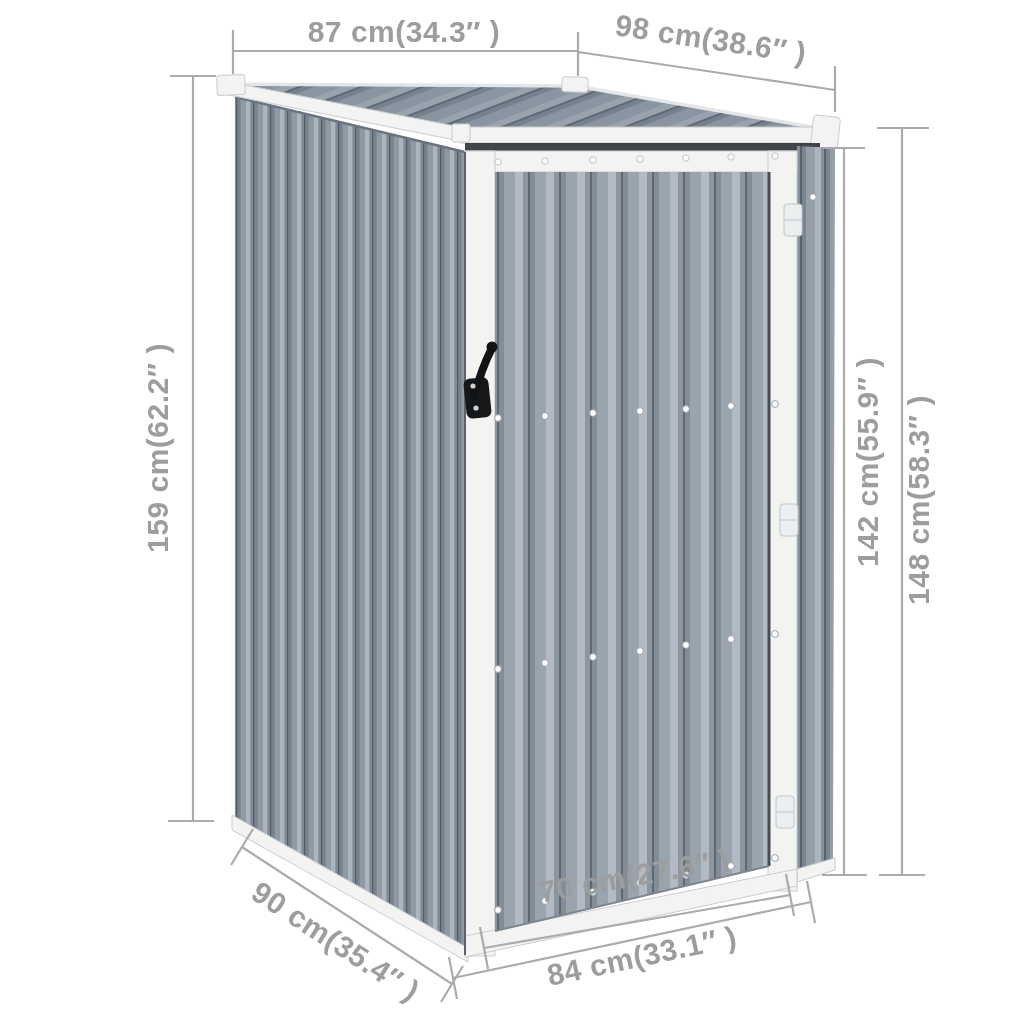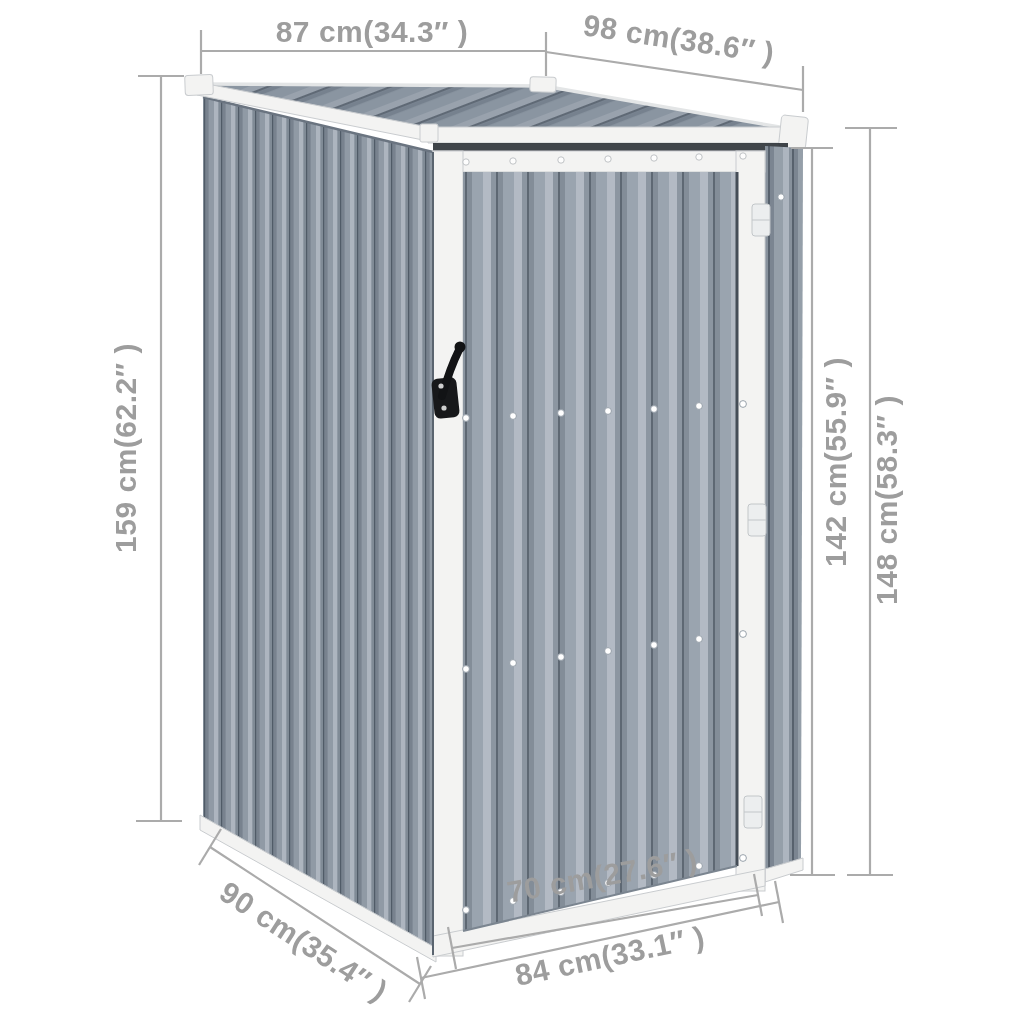--- a/index.html
+++ b/index.html
@@ -1,16 +1,16 @@
 <!DOCTYPE html>
 <html style="--background: #ffffff; --dimension-line: #ababab; --dimension-text: #9d9d9d; --trim-white: #f3f3f2; --trim-edge: #c9cccf; --wall-face: #909aa5; --wall-highlight: #adb5bf; --wall-shadow: #505b67; --door-face: #9aa4af; --door-highlight: #b3bac4; --door-shadow: #5e6873; --roof-face: #8a95a1; --roof-shadow: #5f6975; --gap-dark: #262b31; --handle-black: #17181a;"><head>
 <meta charset="utf-8">
 <style>
   html,body{margin:0;padding:0;background:#ffffff;}
-  .stage{width:972px;height:1024px;position:relative;background:var(--background,#fff);overflow:hidden;}
+  .stage{width:972px;height:1024px;position:relative;background:var(--background,#fff);overflow:hidden;margin-left:32px;}
   svg{display:block;}
   .dim-line{stroke:var(--dimension-line,#ababab);stroke-width:2.2;fill:none;}
   .dim-text{font-family:"Liberation Sans",sans-serif;font-weight:bold;font-size:30px;
             fill:var(--dimension-text,#9d9d9d);letter-spacing:.5px;}
   .trim{fill:var(--trim-white,#f3f3f2);stroke:var(--trim-edge,#c9cccf);stroke-width:1;}
   .screw{fill:#ffffff;stroke:#8d97a2;stroke-width:.9;}
   .screw-on-white{fill:#fdfdfd;stroke:#b9bcbf;stroke-width:.9;}
   .hinge{fill:#eceeef;stroke:#c2c6c9;stroke-width:1;}
 </style>
 </head>

